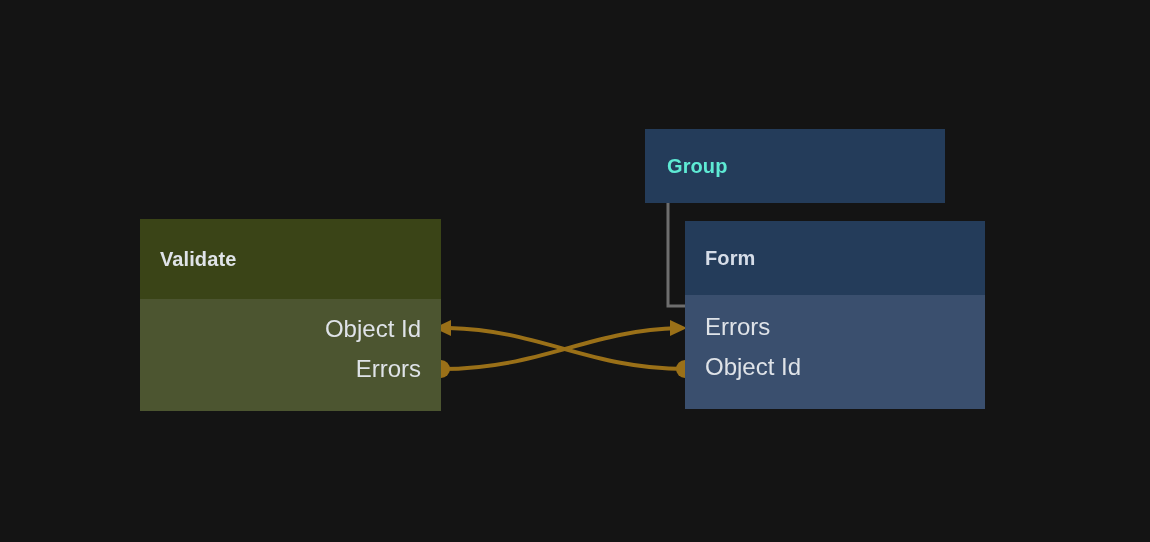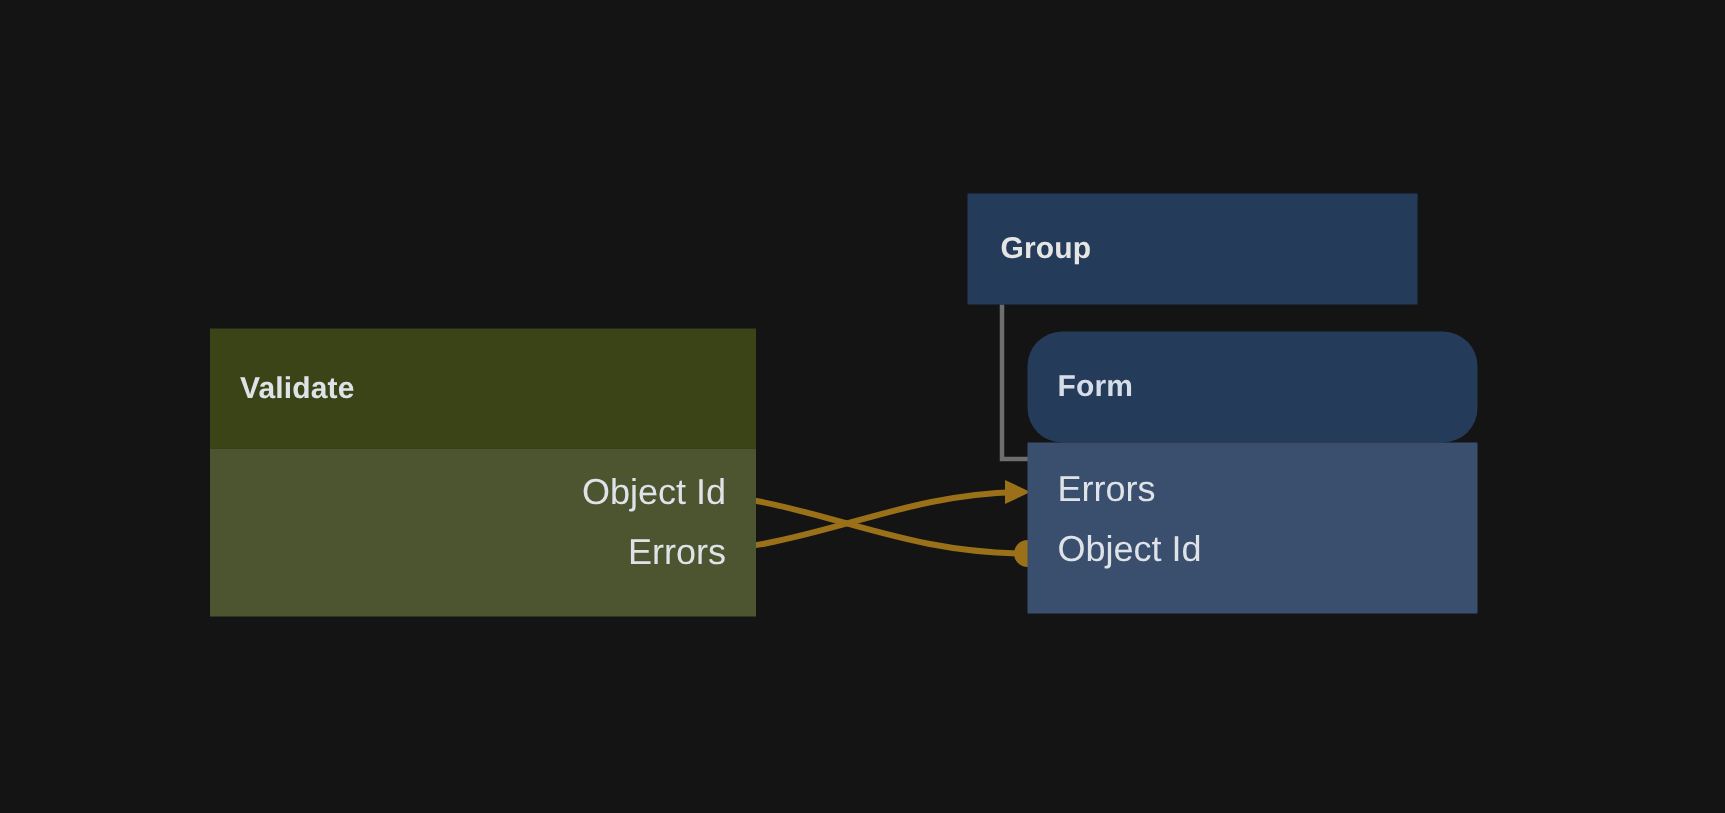--- a/index.html
+++ b/index.html
@@ -56,21 +56,21 @@
     height: 40px;
   }
   .port-label {
     white-space: nowrap;
   }
 
   
   #node-validate {
     left: 140px;
     top: 219px;
-    width: 364px;
+    width: 301px;
   }
   #node-validate .node-header {
     height: 80px;
     padding-left: 20px;
     background: #3a4417;
     color: #dfe3e8;
   }
   #node-validate .node-body {
     background: #4c5530;
     padding-top: 10px;
@@ -85,35 +85,34 @@
   
   #node-group {
     left: 645px;
     top: 129px;
     width: 300px;
   }
   #node-group .node-header {
     height: 74px;
     padding-left: 22px;
     background: #243c5a;
-    color: #e5e5e5;
+    color: #5eead4;
   }
 
   
   #node-form {
     left: 685px;
     top: 221px;
     width: 300px;
   }
   #node-form .node-header {
     height: 74px;
     padding-left: 20px;
     background: #243c5a;
     color: #d6dde8;
-    border-radius: 23px;
   }
   #node-form .node-body {
     background: #3a4f6e;
     padding-top: 12px;
     padding-bottom: 22px;
   }
   #node-form .port-row {
     justify-content: flex-start;
     padding-left: 20px;
     color: #dfe3e8;

